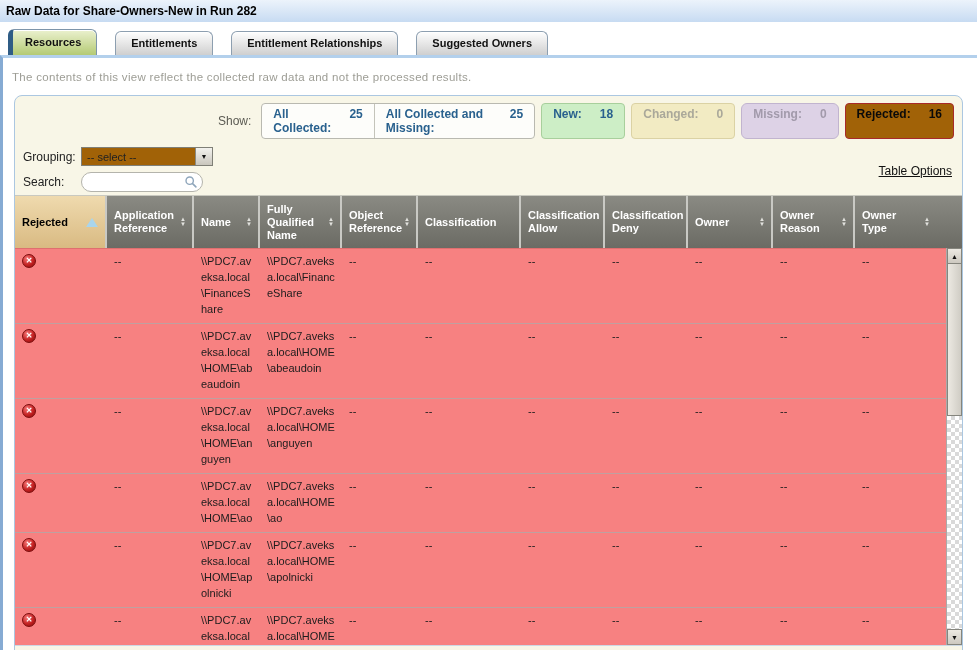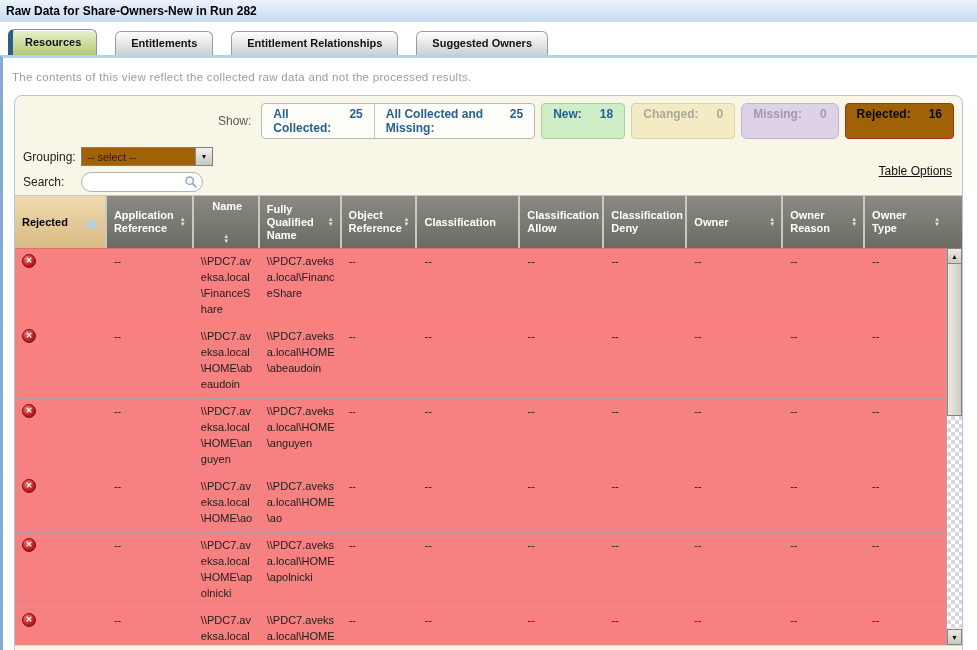--- a/index.html
+++ b/index.html
@@ -55,22 +55,22 @@
   .grid { display:flex; border-top:1px solid #c9c9c0; }
   .grid-main { flex:1; min-width:0; }
   .ghead { display:flex; height:52px; background:linear-gradient(#8a8a83,#6b6b64); }
   .hcell { color:#fff; font-size:11px; font-weight:bold; line-height:13px; padding:4px 4px 4px 7px;
            border-right:2px solid #c9c9c4; display:flex; align-items:center; cursor:pointer; }
   .hcell .hlabel { flex:1; }
   .hcell.first { background:linear-gradient(#efdaae,#d9ba82); color:#000; }
   .sort { display:flex; flex-direction:column; align-items:center; font-size:6px; line-height:5px; color:#e2e2de; padding-right:2px; }
   .tri-up { width:0; height:0; border-left:6px solid transparent; border-right:6px solid transparent; border-bottom:9px solid #a9d5ec; margin-right:3px; }
 
-  .c0{width:92px;} .c1{width:87px;} .c2{width:66px;flex-direction:column;} .c3{width:82px;padding-left:7px;} .c4{width:76px;} .c5{width:103px;}
-  .c6{width:84px;} .c7{width:83px;} .c8{width:96px;} .c9{width:82px;} .c10{width:81px; border-right:none;}
+  .c0{width:92px;} .c1{width:87px;} .c2{width:66px;} .c3{width:82px;padding-left:7px;} .c4{width:76px;} .c5{width:103px;}
+  .c6{width:84px;} .c7{width:83px;} .c8{width:85px;} .c9{width:82px;} .c10{width:81px; border-right:none;}
 
   .gbody { height:397px; overflow:hidden; background:#f78181; border-top:1px solid #df6f6f; }
   .grow { display:flex; border-bottom:1px solid #bfa0a0; cursor:pointer; }
   .gcell { font-size:11px; line-height:16px; color:#1c1c1c; padding:4px 5px 6px 7px; word-break:break-all; }
   .rej-icon { width:14px; height:14px; border-radius:50%; margin-top:1px;
               background:radial-gradient(circle at 35% 30%, #ee6a6a 10%, #c32222 55%, #8c0f0f 95%);
               border:1px solid #7c0c0c; color:#fff; font-size:8px; font-weight:bold;
               display:flex; align-items:center; justify-content:center; }
 
   

